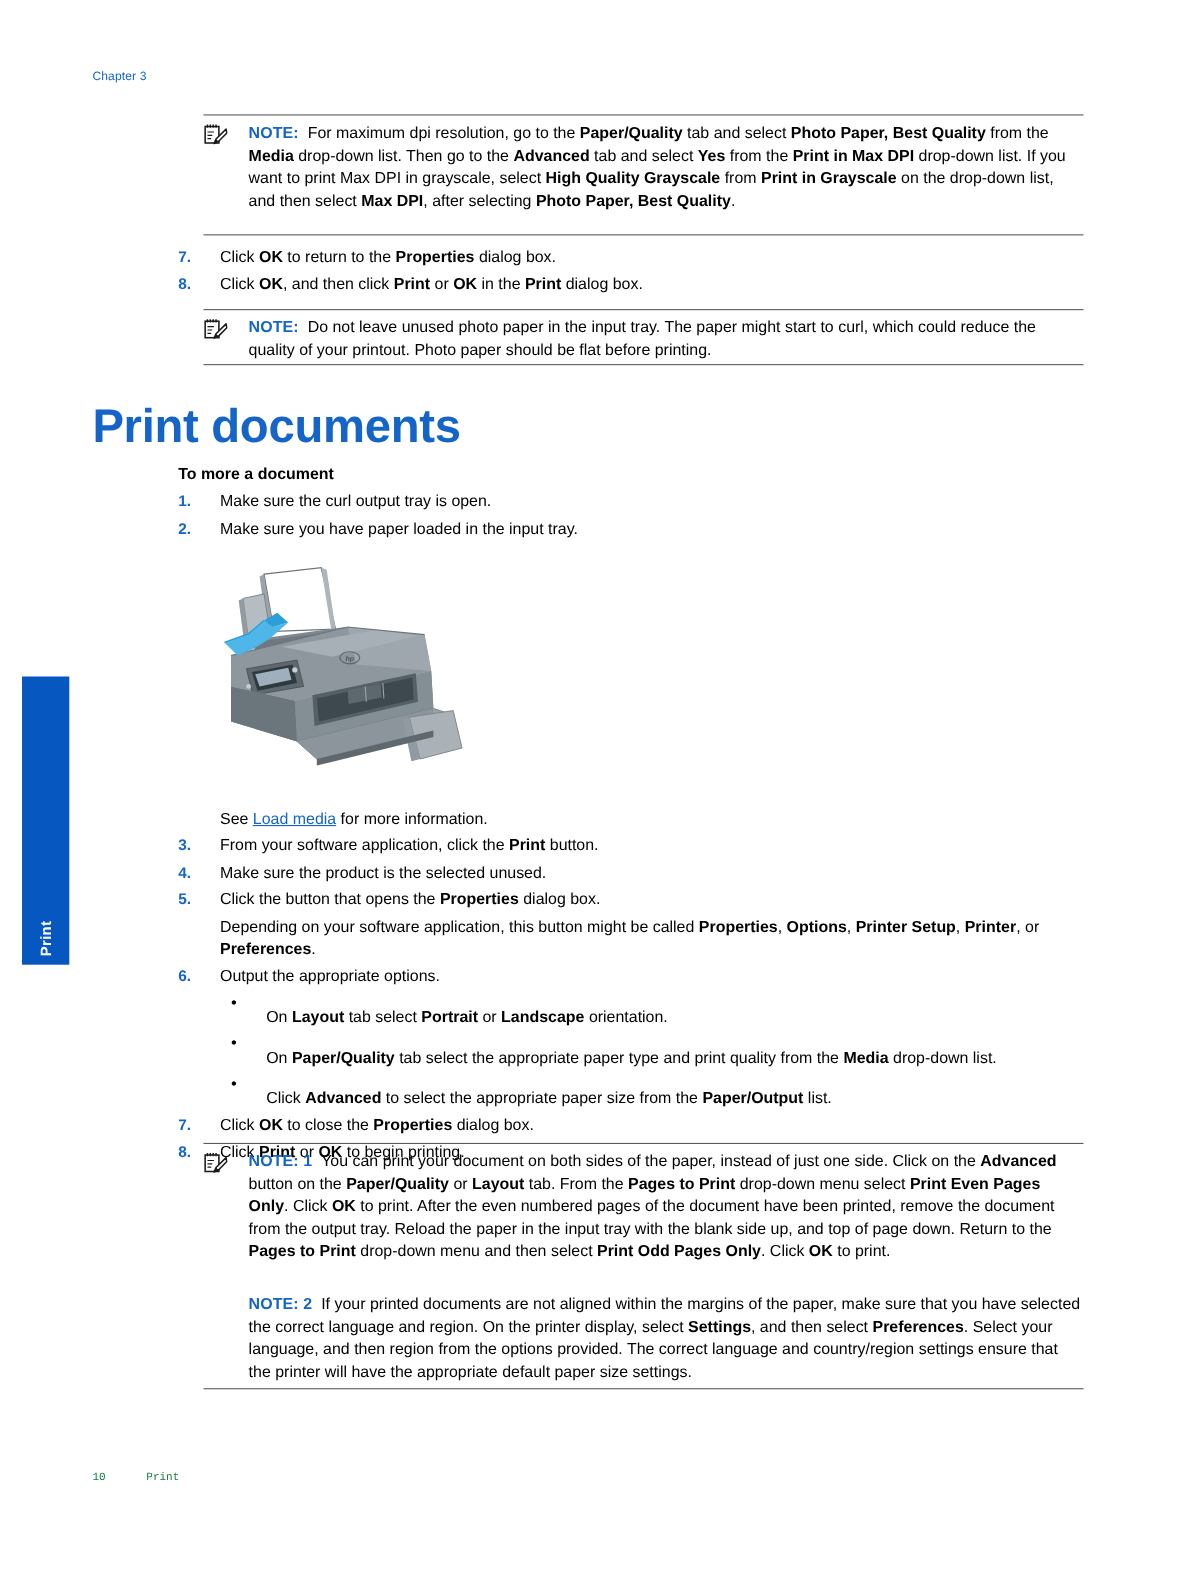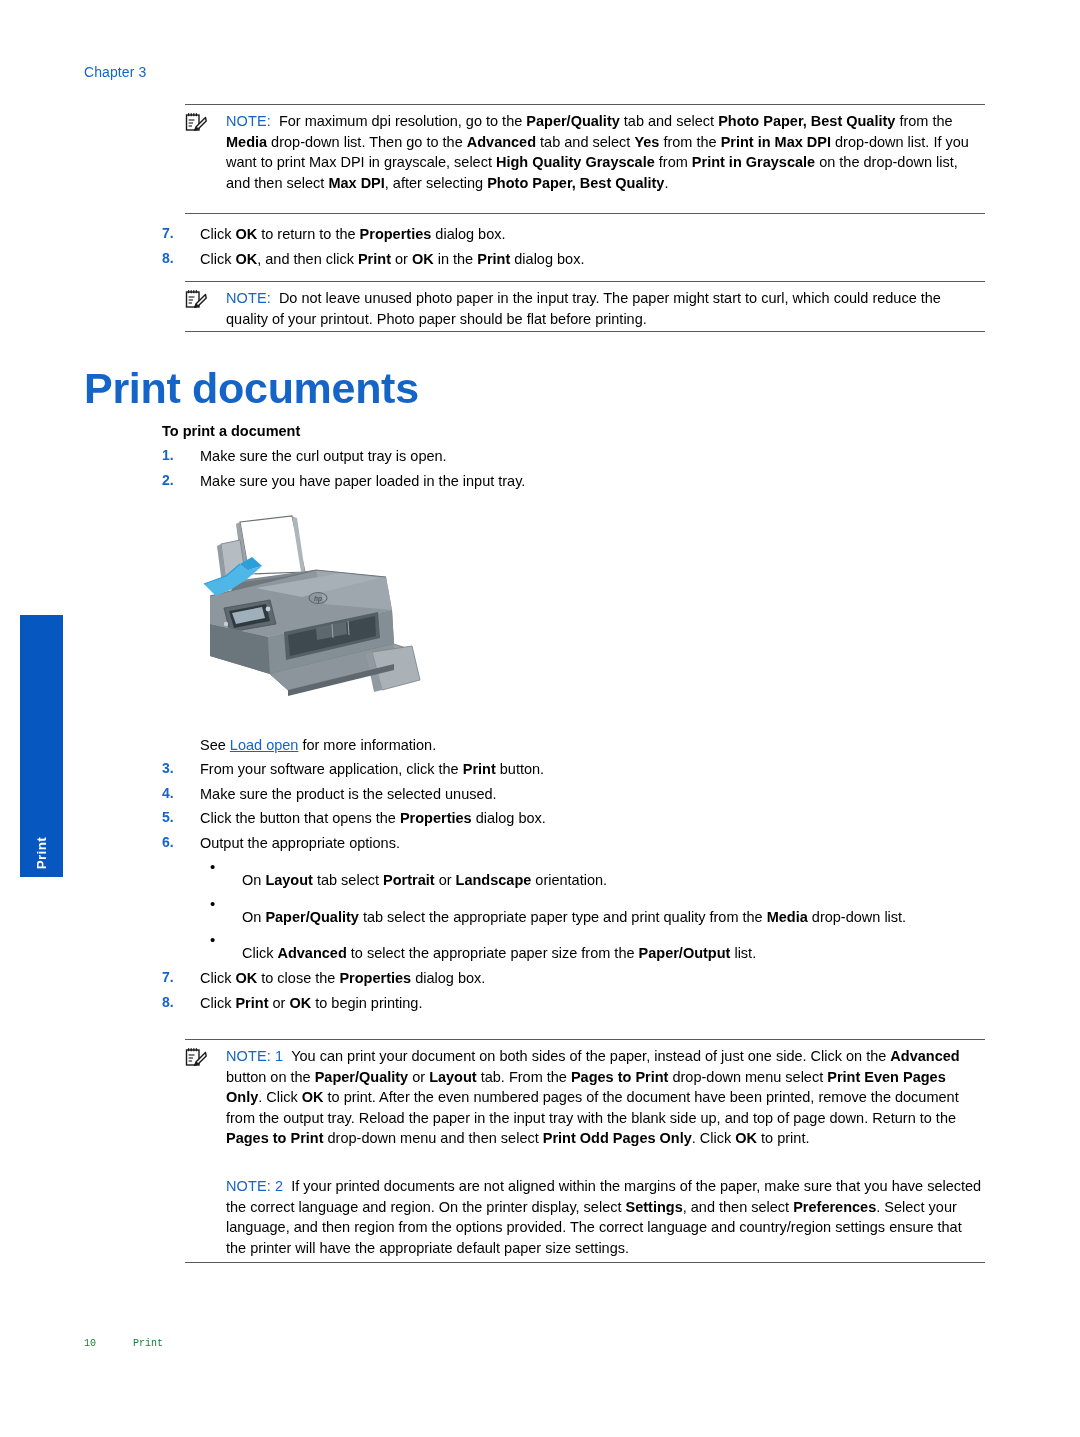--- a/index.html
+++ b/index.html
@@ -17,21 +17,21 @@
     font-size: 14.5px;
     line-height: 1.42;
     overflow: hidden;
   }
 
   
   .chapter-label {
     position: absolute;
     left: 84px;
     top: 63px;
-    font-size: 14px;
+    font-size: 11px;
     color: #1565C8;
     letter-spacing: 0.1px;
   }
   .side-tab {
     position: absolute;
     left: 20px;
     top: 615px;
     width: 43px;
     height: 262px;
     background: #0757C0;
@@ -87,21 +87,21 @@
   }
   .note-icon {
     position: absolute;
     left: 0px;
     top: 1px;
     width: 22px;
     height: 20px;
   }
   .note-kw {
     color: #1565C8;
-    font-weight: normal;
+    font-weight: bold;
     letter-spacing: 0.1px;
   }
   .note p { margin: 0; }
 
   
   .h1 {
     position: absolute;
     left: 84px;
     font-size: 43px;
     font-weight: bold;
@@ -237,21 +237,21 @@
         </svg>
       </span>
       <p><span class="note-kw">NOTE:</span>&nbsp;&nbsp;<span>Do not leave unused photo paper in the input tray. The paper might start to curl, which could reduce the quality of your printout. Photo paper should be flat before printing.</span></p>
     </div>
   </div>
 
   <div class="rule" style="top:331px"></div>
 
   <h1 class="h1" style="top:358px">Print documents</h1>
 
-  <h3 class="h3" style="top:421px">To print a document</h3>
+  <h3 class="h3" style="top:421px">To more a document</h3>
 
   <div class="olist" style="top:446px">
     <div class="oitem">
       <span class="onum">1.</span>
       <span class="otext">Make sure the curl output tray is open.</span>
     </div>
     <div class="oitem">
       <span class="onum">2.</span>
       <span class="otext">Make sure you have paper loaded in the input tray.</span>
     </div>
@@ -306,36 +306,37 @@
 
       <polygon points="92,186 198,160 198,166 92,192" fill="#5f686e"></polygon>
 
       <path d="M8,80 L30,72 L44,60 L52,66 L66,62 L50,76 L34,86 L20,92 Z" fill="#4fb6e8"></path>
       <polygon points="44,60 52,66 66,62 56,53" fill="#2a9fd8"></polygon>
       <path d="M8,80 L30,72 L44,60" fill="none" stroke="#2a9fd8" stroke-width="1.2"></path>
     </svg>
   </div>
 
   <div class="linktext" style="top:735px">
-    <span>See </span><a class="doclink" href="#">Load open</a><span> for more information.</span>
+    <span>See </span><a class="doclink" href="#">Load media</a><span> for more information.</span>
   </div>
 
   <div class="olist" style="top:759px">
     <div class="oitem">
       <span class="onum">3.</span>
       <span class="otext">From your software application, click the <b>Print</b> button.</span>
     </div>
     <div class="oitem">
       <span class="onum">4.</span>
       <span class="otext">Make sure the product is the selected unused.</span>
     </div>
     <div class="oitem">
       <span class="onum">5.</span>
       <span class="otext">Click the button that opens the <b>Properties</b> dialog box.</span>
     </div>
+    <div class="osub">Depending on your software application, this button might be called <b>Properties</b>, <b>Options</b>, <b>Printer Setup</b>, <b>Printer</b>, or <b>Preferences</b>.</div>
 
     <div class="oitem">
       <span class="onum">6.</span>
       <span class="otext">Output the appropriate options.</span>
     </div>
 
     <div class="blist">
       <div class="bitem">
         <span class="bdot">•</span>
         <span class="btext">On <b>Layout</b> tab select <b>Portrait</b> or <b>Landscape</b> orientation.</span>

